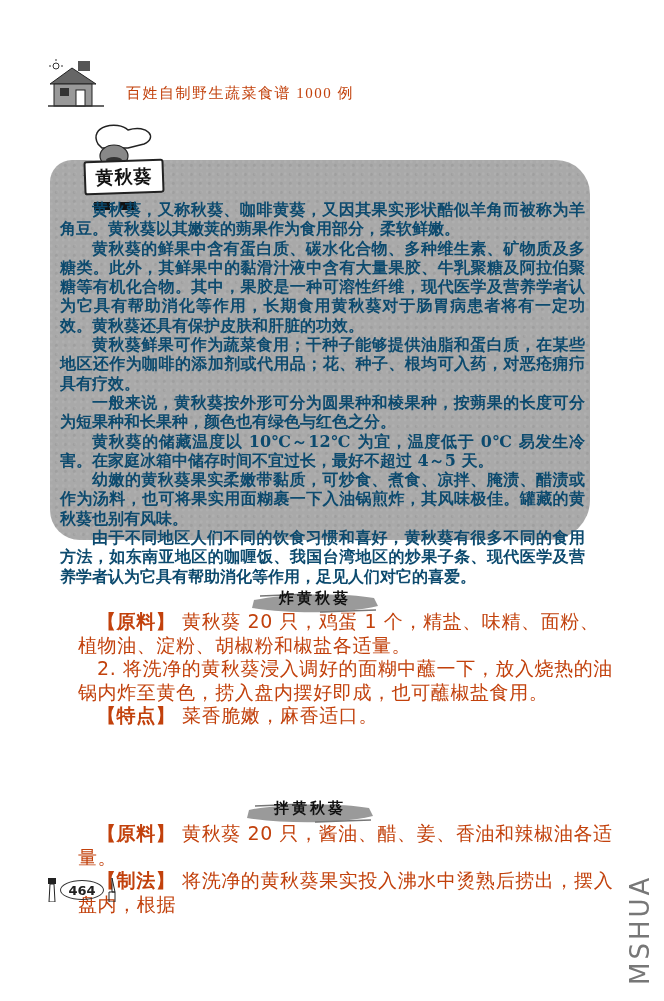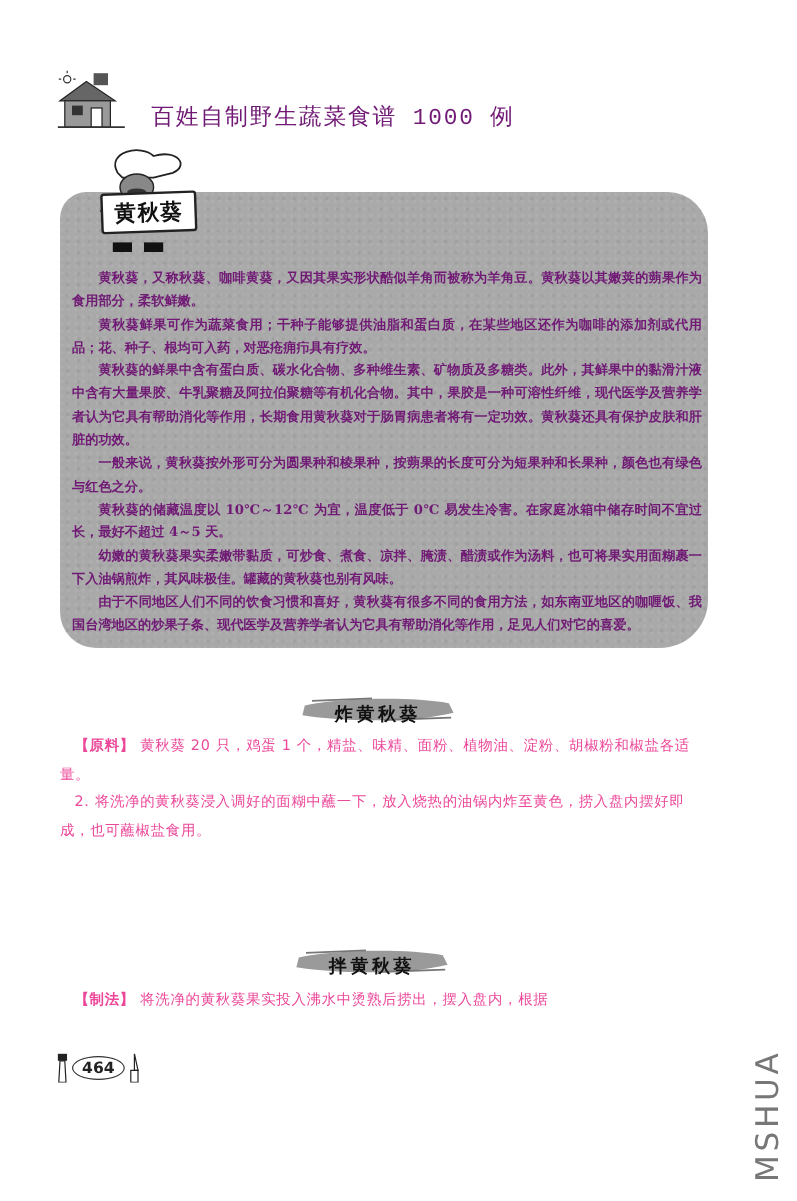--- a/index.html
+++ b/index.html
@@ -1,41 +1,41 @@
 <!DOCTYPE html>
 <html><head>
 <meta charset="utf-8">
 <style>
   * { box-sizing: border-box; margin: 0; padding: 0; }
   html, body { width: 664px; height: 1001px; background: #ffffff; overflow: hidden; }
   body { position: relative; font-family: "DejaVu Serif", "Liberation Serif", serif; color: #1a1a1a; }
 
   .header { position: absolute; left: 48px; top: 56px; height: 56px; width: 340px; }
   .house { position: absolute; left: 0; top: 0; width: 60px; height: 52px; }
-  .book-title { position: absolute; left: 78px; top: 28px; font-family: Liberation Mono, monospace; font-size: 19px; letter-spacing: 1.5px; color: #701a75; white-space: nowrap; }
+  .book-title { position: absolute; left: 78px; top: 28px; font-family: Liberation Serif, serif; font-size: 15px; letter-spacing: 1.5px; color: #c2410c; white-space: nowrap; }
 
   .intro-box { position: absolute; left: 50px; top: 160px; width: 540px; height: 380px; background: #a9a9a9;
     border-radius: 22px 34px 40px 30px;
     background-image: radial-gradient(circle at 20% 30%, rgba(255,255,255,0.07) 0 1px, transparent 2px),
                       radial-gradient(circle at 70% 60%, rgba(0,0,0,0.06) 0 1px, transparent 2px);
     background-size: 6px 6px, 9px 9px; }
   .chef { position: absolute; left: 58px; top: 122px; width: 110px; height: 92px; }
   .chef-sign { position: absolute; left: 84px; top: 160px; width: 80px; height: 34px; background: #ffffff; border: 2px solid #222; border-radius: 3px; transform: rotate(-2deg); display: flex; align-items: center; justify-content: center; }
   .chef-sign span { font-family: "DejaVu Sans", sans-serif; font-weight: bold; font-size: 18px; color: #111; letter-spacing: 1px; }
 
-  .intro-text { position: absolute; left: 60px; top: 222px; width: 525px; font-size: 11px; line-height: 19.3px; color: #701a75; font-weight: bold; text-align: justify; }
+  .intro-text { position: absolute; left: 60px; top: 200px; width: 525px; font-size: 16px; line-height: 19.3px; color: #0c4a6e; font-weight: bold; text-align: justify; }
   .intro-text p { text-indent: 2em; }
 
-  .recipe-title { position: absolute; height: 28px; width: 130px; display: flex; align-items: flex-end; justify-content: center; }
+  .recipe-title { position: absolute; height: 28px; width: 130px; display: flex; align-items: flex-start; justify-content: center; margin-top: 12px; }
   .recipe-title .brush { position: absolute; left: 0; top: 3px; width: 130px; height: 22px; }
   .recipe-title span { position: relative; font-weight: bold; font-size: 15px; letter-spacing: 3px; color: #111; }
   .t1 { left: 250px; top: 577px; }
   .t2 { left: 245px; top: 787px; }
 
-  .body-text { position: absolute; left: 50px; width: 540px; font-family: "DejaVu Sans", "Liberation Sans", sans-serif; font-size: 12px; line-height: 23.5px; color: #ec4899; letter-spacing: 0.6px; }
+  .body-text { position: absolute; left: 78px; width: 540px; font-family: "DejaVu Sans", "Liberation Sans", sans-serif; font-size: 19px; line-height: 23.5px; color: #c2410c; letter-spacing: 0.6px; }
   .body-text p { text-indent: 0; }
   .label { font-weight: bold; }
   .indent { padding-left: 0; text-indent: 1em !important; }
   .r1 { top: 610px; }
   .r2 { top: 822px; }
 
   .page-num { position: absolute; left: 46px; top: 878px; width: 76px; height: 24px; }
   .page-num .oval { position: absolute; left: 14px; top: 2px; width: 44px; height: 20px; border: 1.5px solid #333; border-radius: 50%; display: flex; align-items: center; justify-content: center; font-family: "DejaVu Sans", sans-serif; font-size: 13px; font-weight: bold; color: #222; }
   .fork, .knife { position: absolute; top: 0; width: 8px; height: 24px; }
   .fork { left: 2px; } .knife { left: 62px; }
@@ -69,50 +69,52 @@
   <path d="M30 46 L84 46 L88 54 L26 54 Z" fill="#fff" stroke="#222"></path>
   <rect x="36" y="80" width="16" height="8" fill="#111"></rect>
   <rect x="62" y="80" width="16" height="8" fill="#111"></rect>
 </svg>
 <div class="chef-sign">
   <span>黄秋葵</span>
 </div>
 
 <div class="intro-text">
   <p>黄秋葵，又称秋葵、咖啡黄葵，又因其果实形状酷似羊角而被称为羊角豆。黄秋葵以其嫩荚的蒴果作为食用部分，柔软鲜嫩。</p>
+  <p>黄秋葵的鲜果中含有蛋白质、碳水化合物、多种维生素、矿物质及多糖类。此外，其鲜果中的黏滑汁液中含有大量果胶、牛乳聚糖及阿拉伯聚糖等有机化合物。其中，果胶是一种可溶性纤维，现代医学及营养学者认为它具有帮助消化等作用，长期食用黄秋葵对于肠胃病患者将有一定功效。黄秋葵还具有保护皮肤和肝脏的功效。</p>
   <p>黄秋葵鲜果可作为蔬菜食用；干种子能够提供油脂和蛋白质，在某些地区还作为咖啡的添加剂或代用品；花、种子、根均可入药，对恶疮痈疖具有疗效。</p>
-  <p>黄秋葵的鲜果中含有蛋白质、碳水化合物、多种维生素、矿物质及多糖类。此外，其鲜果中的黏滑汁液中含有大量果胶、牛乳聚糖及阿拉伯聚糖等有机化合物。其中，果胶是一种可溶性纤维，现代医学及营养学者认为它具有帮助消化等作用，长期食用黄秋葵对于肠胃病患者将有一定功效。黄秋葵还具有保护皮肤和肝脏的功效。</p>
   <p>一般来说，黄秋葵按外形可分为圆果种和棱果种，按蒴果的长度可分为短果种和长果种，颜色也有绿色与红色之分。</p>
   <p>黄秋葵的储藏温度以 10℃～12℃ 为宜，温度低于 0℃ 易发生冷害。在家庭冰箱中储存时间不宜过长，最好不超过 4～5 天。</p>
   <p>幼嫩的黄秋葵果实柔嫩带黏质，可炒食、煮食、凉拌、腌渍、醋渍或作为汤料，也可将果实用面糊裹一下入油锅煎炸，其风味极佳。罐藏的黄秋葵也别有风味。</p>
   <p>由于不同地区人们不同的饮食习惯和喜好，黄秋葵有很多不同的食用方法，如东南亚地区的咖喱饭、我国台湾地区的炒果子条、现代医学及营养学者认为它具有帮助消化等作用，足见人们对它的喜爱。</p>
 </div>
 
 <div class="recipe-title t1">
   <svg class="brush" viewBox="0 0 130 22" preserveAspectRatio="none">
     <path d="M4 8 C30 2, 90 0, 124 6 L128 14 C96 22, 40 22, 2 16 Z" fill="#9a9a9a"></path>
     <path d="M10 4 L60 2 M70 20 L126 18" stroke="#777" stroke-width="1.5"></path>
   </svg>
   <span>炸黄秋葵</span>
 </div>
 
 <div class="body-text r1">
   <p class="indent"><span class="label">【原料】</span> <span>黄秋葵 20 只，鸡蛋 1 个，精盐、味精、面粉、植物油、淀粉、胡椒粉和椒盐各适量。</span></p>
   <p class="indent">2. 将洗净的黄秋葵浸入调好的面糊中蘸一下，放入烧热的油锅内炸至黄色，捞入盘内摆好即成，也可蘸椒盐食用。</p>
+  <p class="indent"><span class="label">【特点】</span> <span>菜香脆嫩，麻香适口。</span></p>
 </div>
 
 <div class="recipe-title t2">
   <svg class="brush" viewBox="0 0 130 22" preserveAspectRatio="none">
     <path d="M4 8 C30 2, 90 0, 124 6 L128 14 C96 22, 40 22, 2 16 Z" fill="#9a9a9a"></path>
     <path d="M10 4 L60 2 M70 20 L126 18" stroke="#777" stroke-width="1.5"></path>
   </svg>
   <span>拌黄秋葵</span>
 </div>
 
 <div class="body-text r2">
+  <p class="indent"><span class="label">【原料】</span> <span>黄秋葵 20 只，酱油、醋、姜、香油和辣椒油各适量。</span></p>
   <p class="indent"><span class="label">【制法】</span> <span>将洗净的黄秋葵果实投入沸水中烫熟后捞出，摆入盘内，根据</span></p>
 </div>
 
 <div class="page-num">
   <svg class="fork" viewBox="0 0 8 24">
     <rect x="0" y="0" width="8" height="6" fill="#222"></rect>
     <path d="M2 6 L6 6 L7 24 L1 24 Z" fill="none" stroke="#222"></path>
   </svg>
   <div class="oval">464</div>
   <svg class="knife" viewBox="0 0 8 24">

